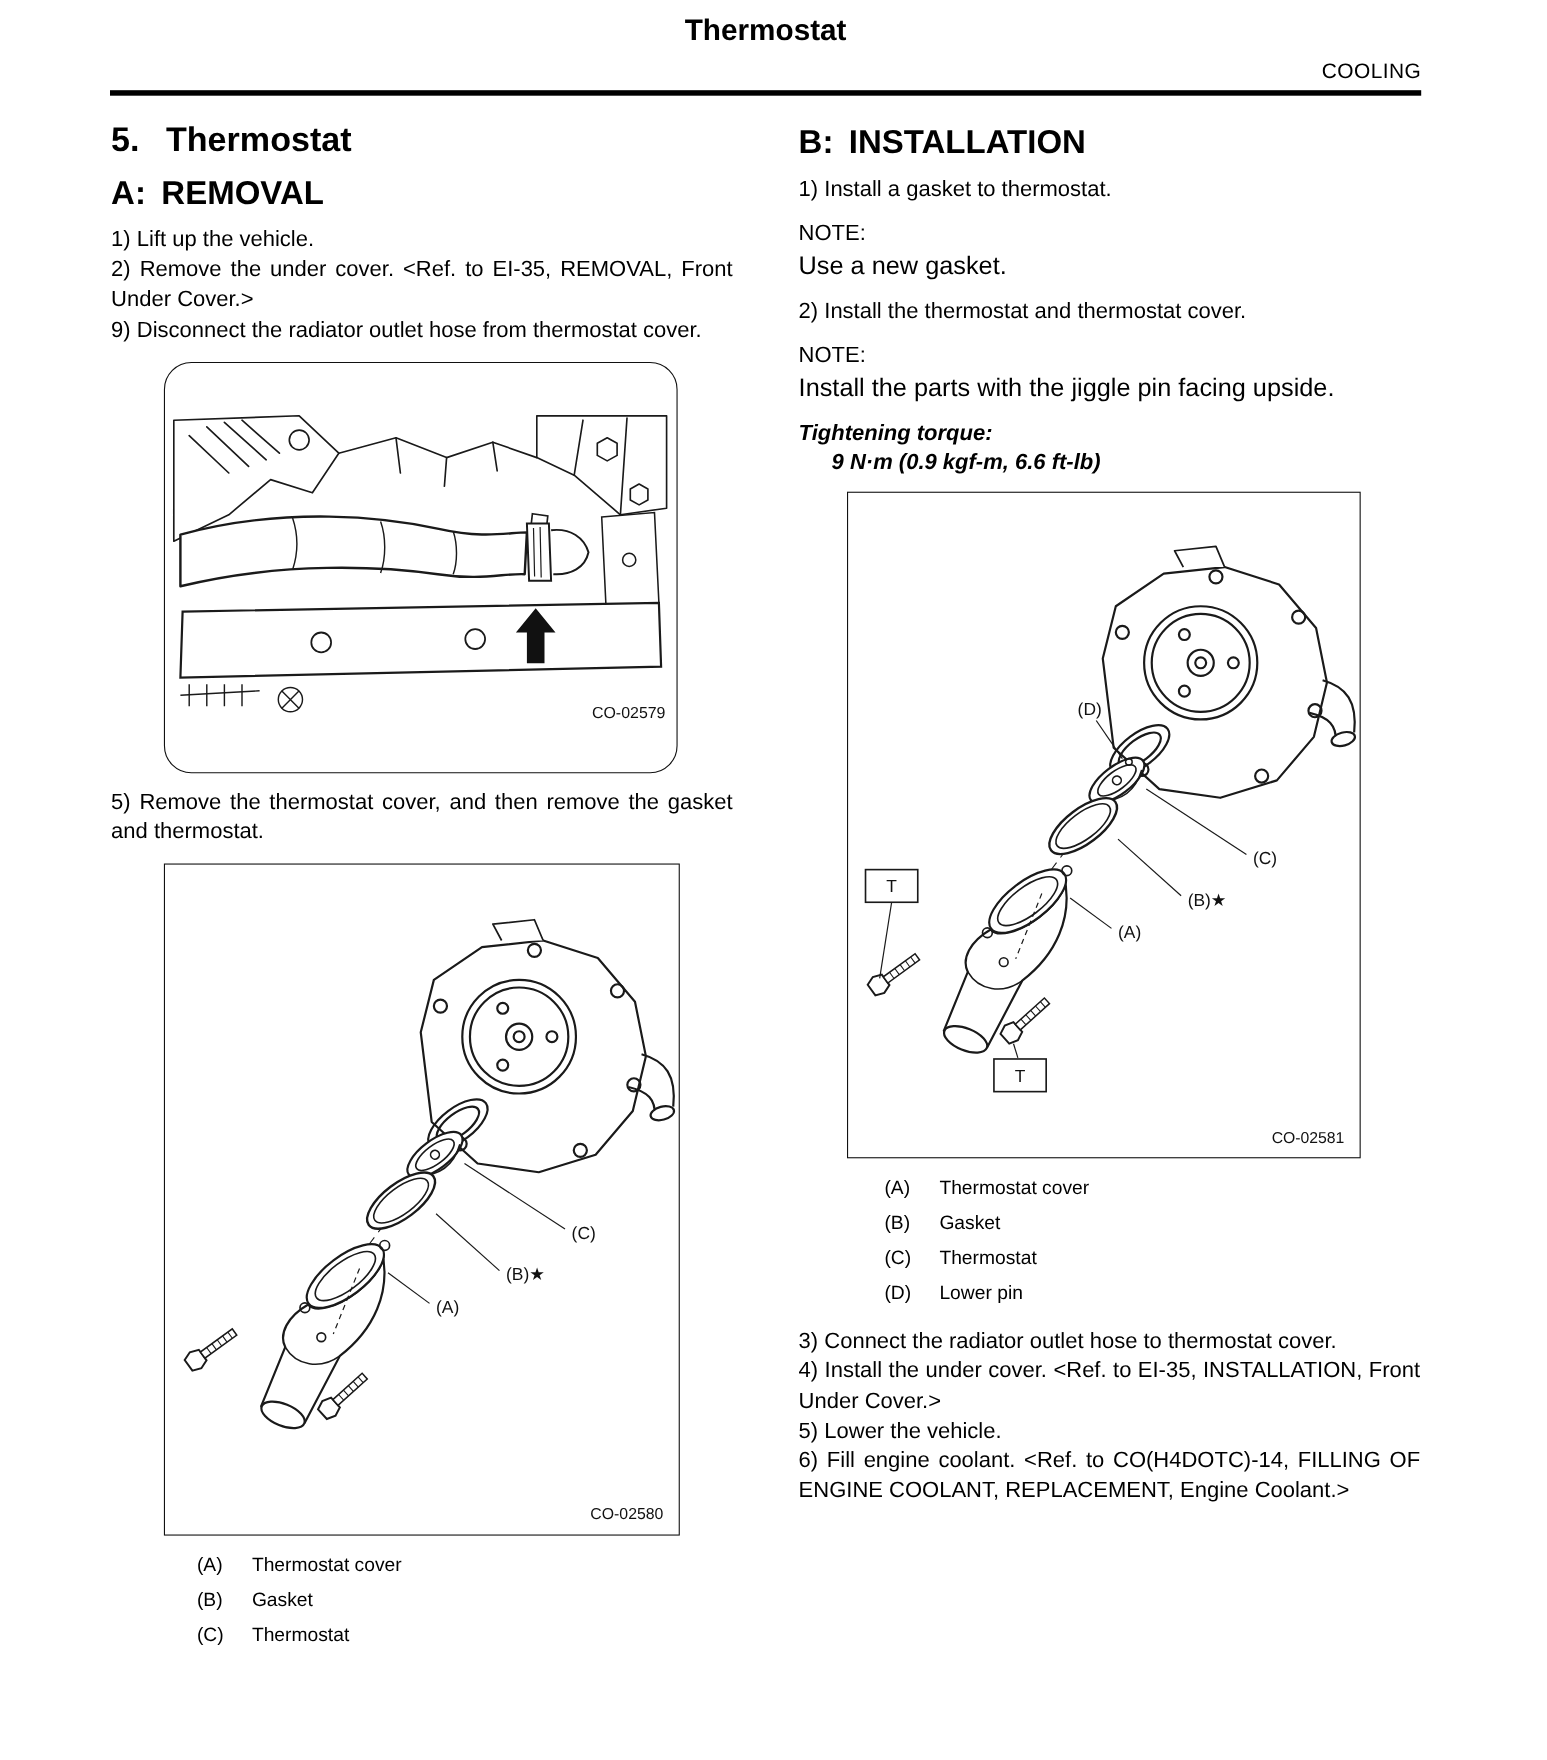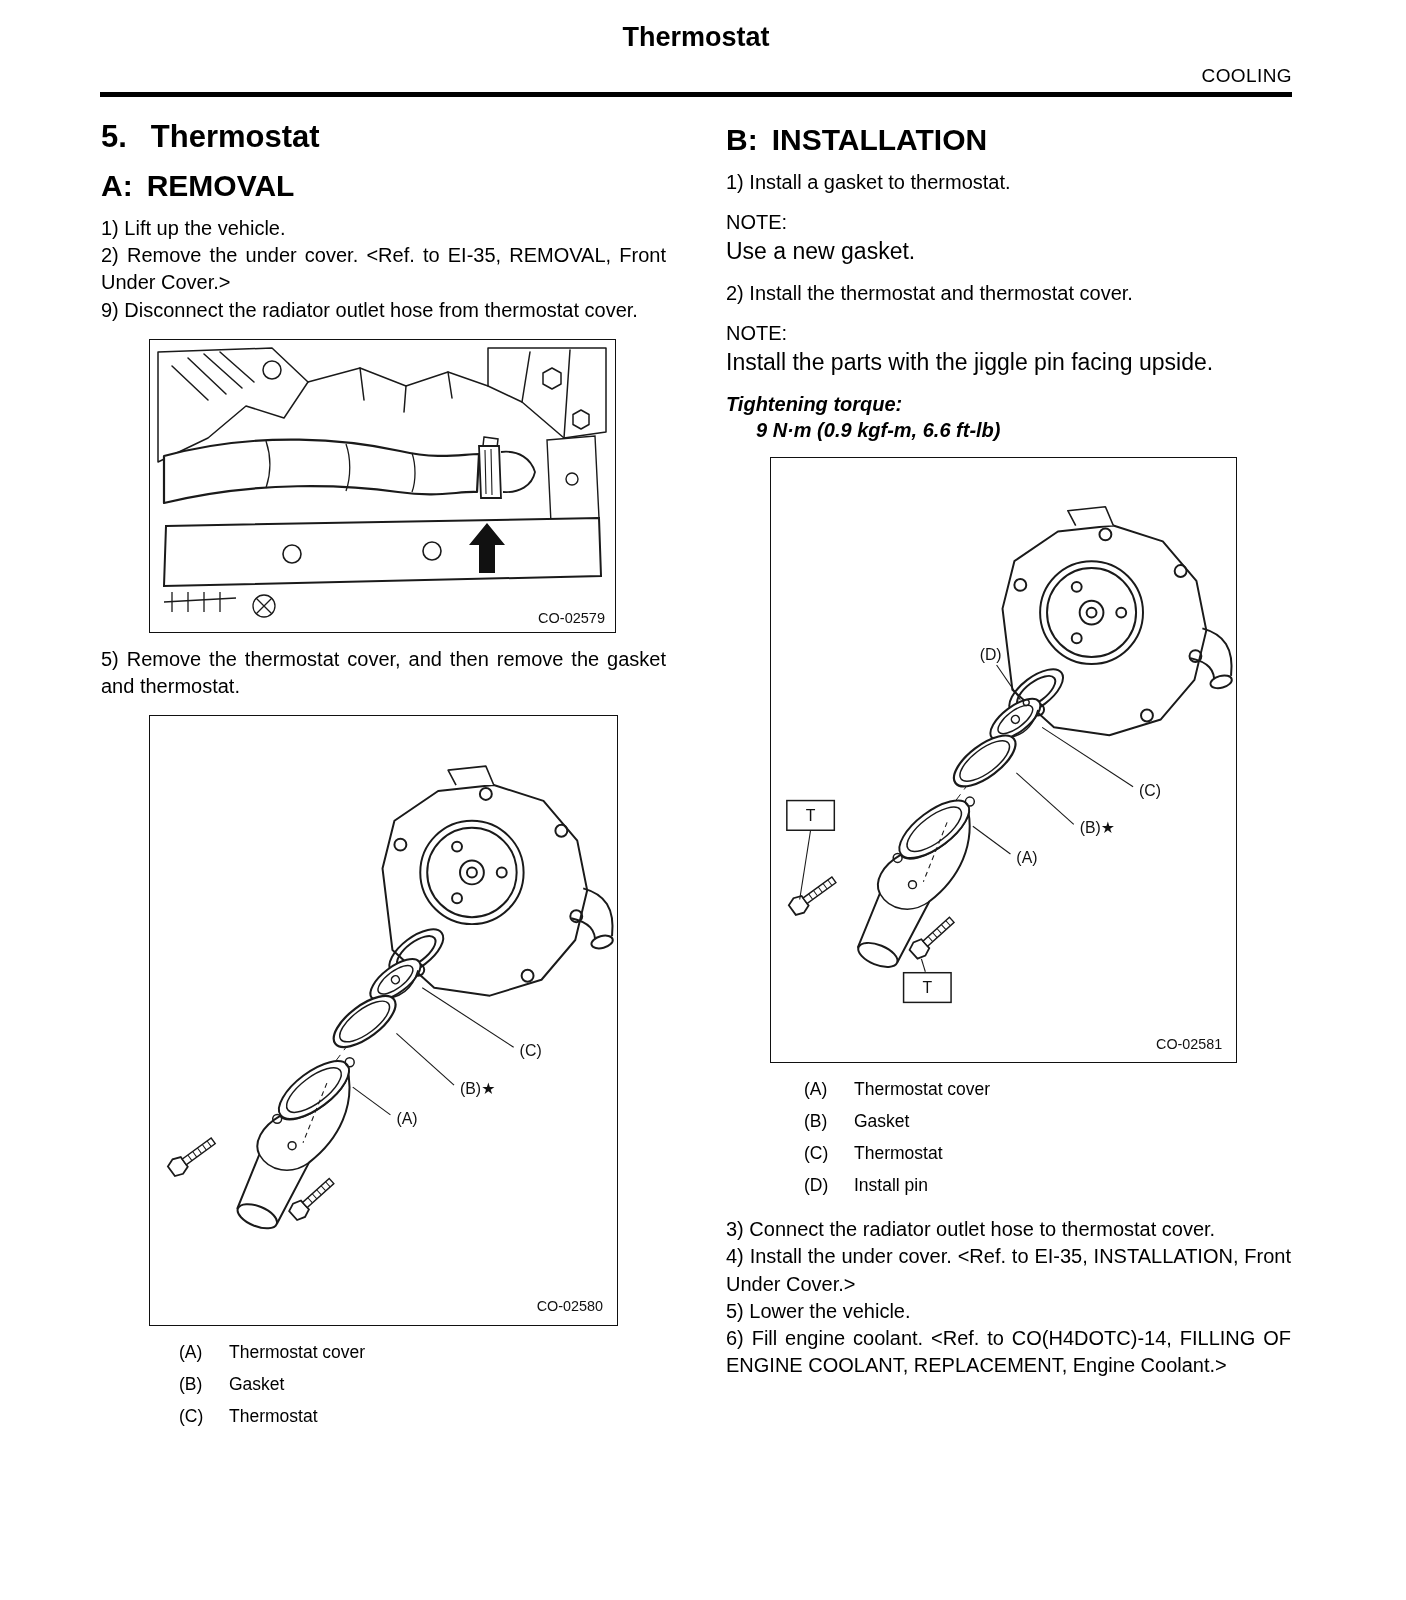--- a/index.html
+++ b/index.html
@@ -2,21 +2,21 @@
 <html><head>
 <meta charset="utf-8">
 <style>
   * { box-sizing: border-box; }
   html, body { margin: 0; padding: 0; }
   body {
     width: 1406px; height: 1600px; background: #fff; color: #000;
     font-family: "Liberation Sans", sans-serif;
     -webkit-font-smoothing: antialiased;
   }
-  .page { padding: 14px 114px 0 100px; }
+  .page { padding: 4px 114px 0 100px; }
 
   .doc-title { text-align: center; font-size: 27px; font-weight: bold; margin: 8px 0 12px; }
   .section-label { text-align: right; font-size: 19px; letter-spacing: .4px; margin-bottom: 5px; }
   .rule { height: 5px; background: #000; }
 
   .columns { display: flex; gap: 60px; margin-top: 22px; justify-content: center; }
   .col { width: 565px; flex: none; }
 
   h2.chapter { font-size: 31px; margin: 0 0 14px; }
   h2.chapter .gap { margin-left: 24px; }
@@ -25,21 +25,21 @@
 
   p.step { font-size: 20px; line-height: 1.36; margin: 0; text-align: justify; }
   .note { margin: 13px 0 12px; }
   .note-label { font-size: 20px; line-height: 1.36; }
   p.note-text { font-size: 23px; line-height: 1.36; margin: 0; }
 
   .torque { font-size: 20px; font-weight: bold; font-style: italic; margin: 15px 0 12px; }
   .torque-value { margin-left: 30px; margin-top: 3px; }
 
   .figbox { border: 1.6px solid #111; margin: 15px 0 13px 48px; background: #fff; }
-  .figbox.f1 { width: 467px; height: 294px; }
+  .figbox.f1 { width: 467px; height: 374px; border-radius: 25px; }
   .figbox.f2 { width: 469px; height: 611px; }
   .figbox.f3 { width: 467px; height: 606px; margin-left: 44px; }
   .figbox svg { width: 100%; height: 100%; display: block; }
 
   .legend { margin: 16px 0 20px 78px; }
   .legend-row { display: flex; font-size: 17.5px; margin: 11px 0; }
   .legend-key { width: 50px; flex: none; }
 
   svg text { fill: #111; font-family: "Liberation Sans", sans-serif; }
 </style>
@@ -318,21 +318,21 @@
         <div class="legend-row">
           <span class="legend-key">(B)</span>
           <span class="legend-label">Gasket</span>
         </div>
         <div class="legend-row">
           <span class="legend-key">(C)</span>
           <span class="legend-label">Thermostat</span>
         </div>
         <div class="legend-row">
           <span class="legend-key">(D)</span>
-          <span class="legend-label">Install pin</span>
+          <span class="legend-label">Lower pin</span>
         </div>
       </div>
 
       <p class="step">3) Connect the radiator outlet hose to thermostat cover.</p>
       <p class="step">4) Install the under cover. &lt;Ref. to EI-35, INSTALLATION, Front Under Cover.&gt;</p>
       <p class="step">5) Lower the vehicle.</p>
       <p class="step">6) Fill engine coolant. &lt;Ref. to CO(H4DOTC)-14, FILLING OF ENGINE COOLANT, REPLACEMENT, Engine Coolant.&gt;</p>
     </div>
 
   </div>

